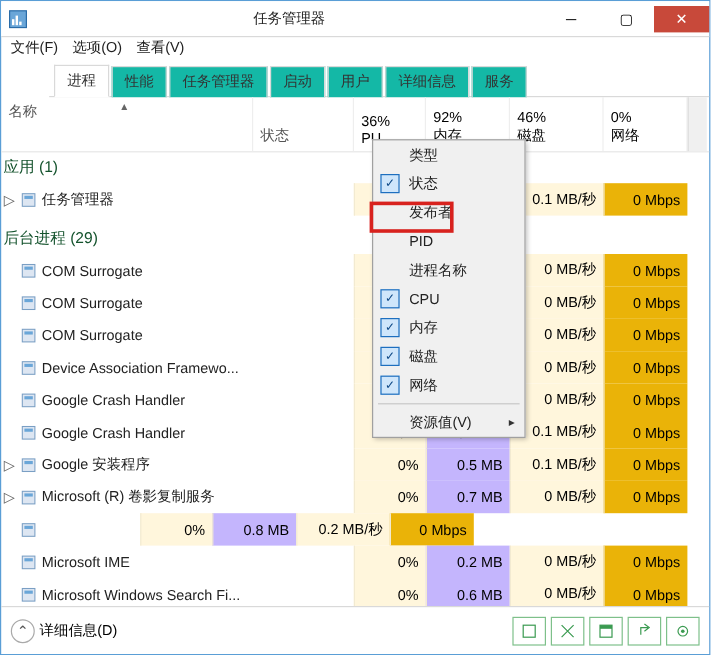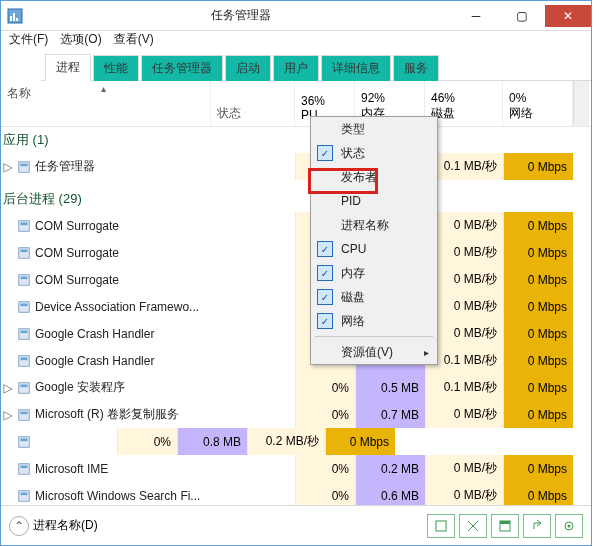--- a/index.html
+++ b/index.html
@@ -287,21 +287,21 @@
         <div class="cstat"></div>
         <div class="cell cpu">0%</div>
         <div class="cell mem">0.6 MB</div>
         <div class="cell disk">0 MB/秒</div>
         <div class="cell net">0 Mbps</div>
       </div>
     </div>
 
   <div class="footer">
     <div class="fbtn">⌃</div>
-    <span>进程名称(D)</span>
+    <span>详细信息(D)</span>
     <div class="spacer"></div>
     <div class="tbtn">
         <svg width="14" height="14" viewBox="0 0 14 14">
           <rect x="2" y="2" width="10" height="10" fill="none" stroke="#3a9a50"></rect>
         </svg>
       </div>
     <div class="tbtn">
         <svg width="14" height="14" viewBox="0 0 14 14">
           <path d="M2 2 L12 12 M12 2 L2 12" stroke="#3a9a50" fill="none"></path>
         </svg>

